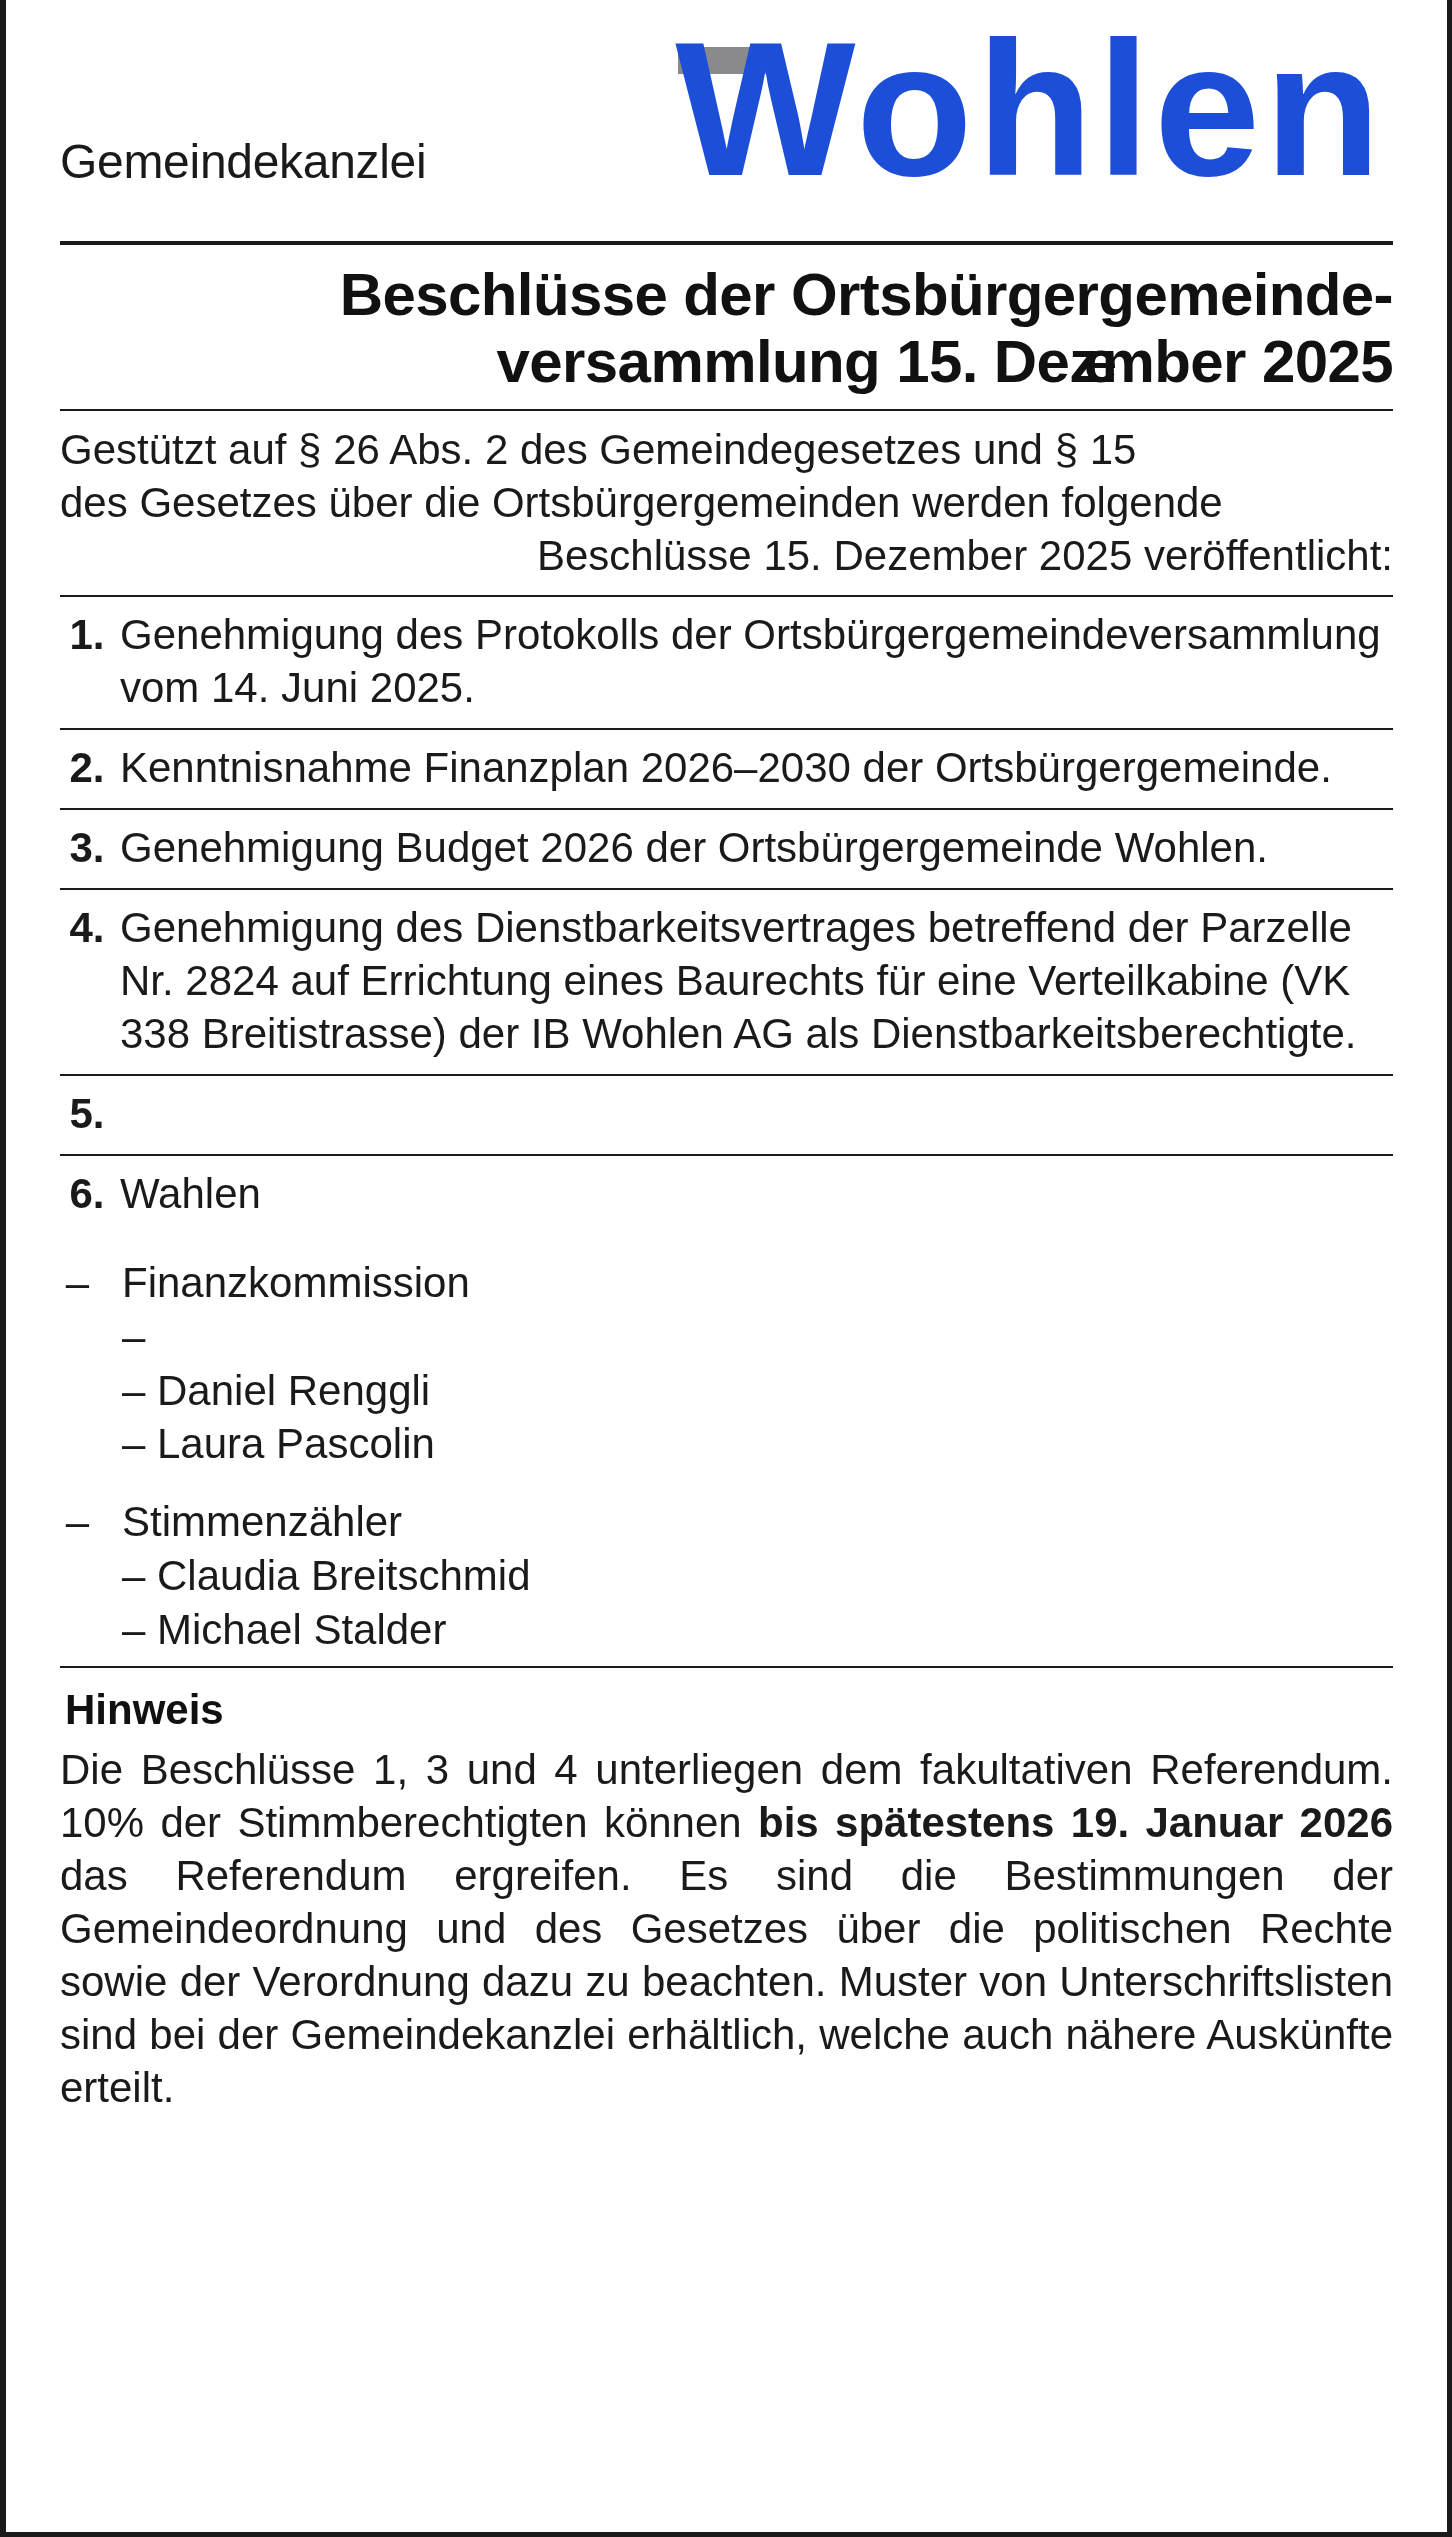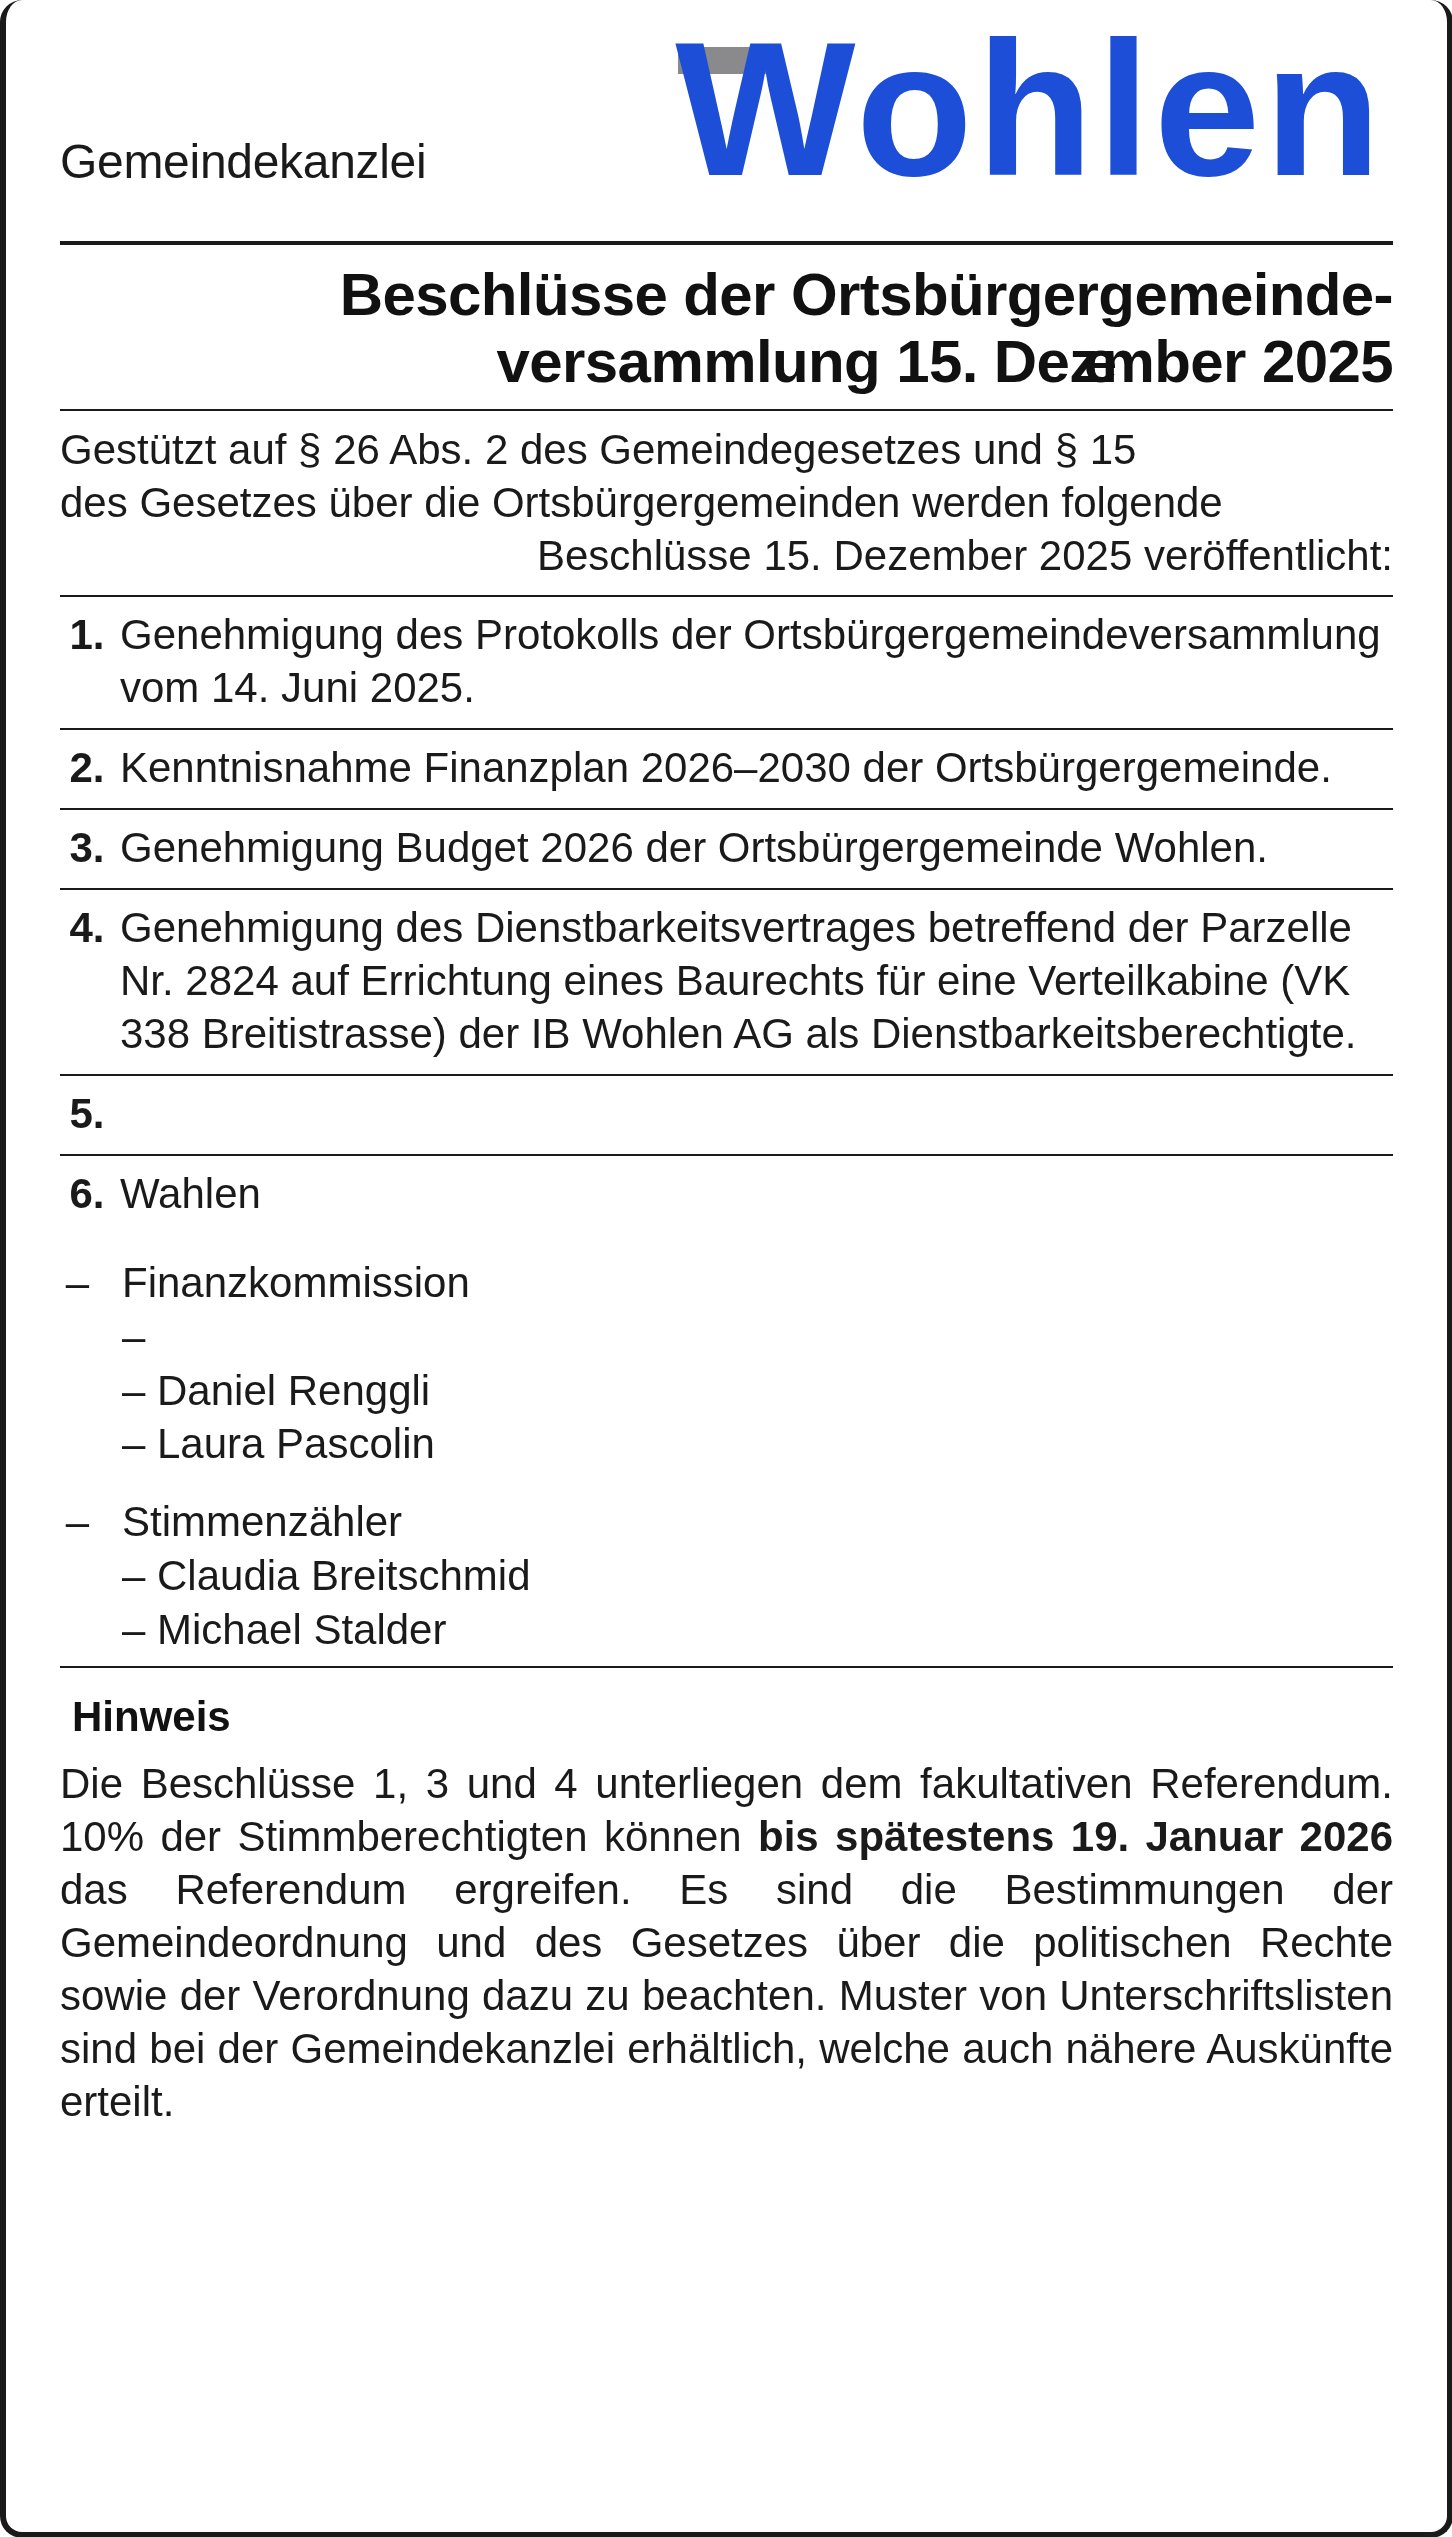--- a/index.html
+++ b/index.html
@@ -16,21 +16,20 @@
     position: relative;
     width: 1453px;
     height: 2538px;
     box-sizing: border-box;
     background: #ffffff;
     border-left: 6.8px solid #1a1a1a;
     border-right: 6.8px solid #1a1a1a;
     border-bottom: 6.8px solid #1a1a1a;
     border-top: 0;
     overflow: hidden;
-    border-radius: 22px;
   }
 
   .inner {
     box-sizing: border-box;
     padding: 0 54px 0 54px;
     width: 100%;
     height: 100%;
     position: relative;
   }
 
@@ -194,21 +193,21 @@
     flex: 0 0 auto;
     width: 35px;
   }
 
   
   .hinweis-title {
     font-size: 42px;
     font-weight: 700;
     line-height: 1.2;
     padding: 11.7px 0 3.9px 0;
-    margin: 12px;
+    margin: 5px;
     color: #111111;
   }
   .hinweis-body {
     font-size: 42px;
     line-height: 1.26;
     text-align: justify;
     text-justify: inter-word;
     margin: 0;
     padding: 0 0 9.7px 0;
     color: #1a1a1a;

